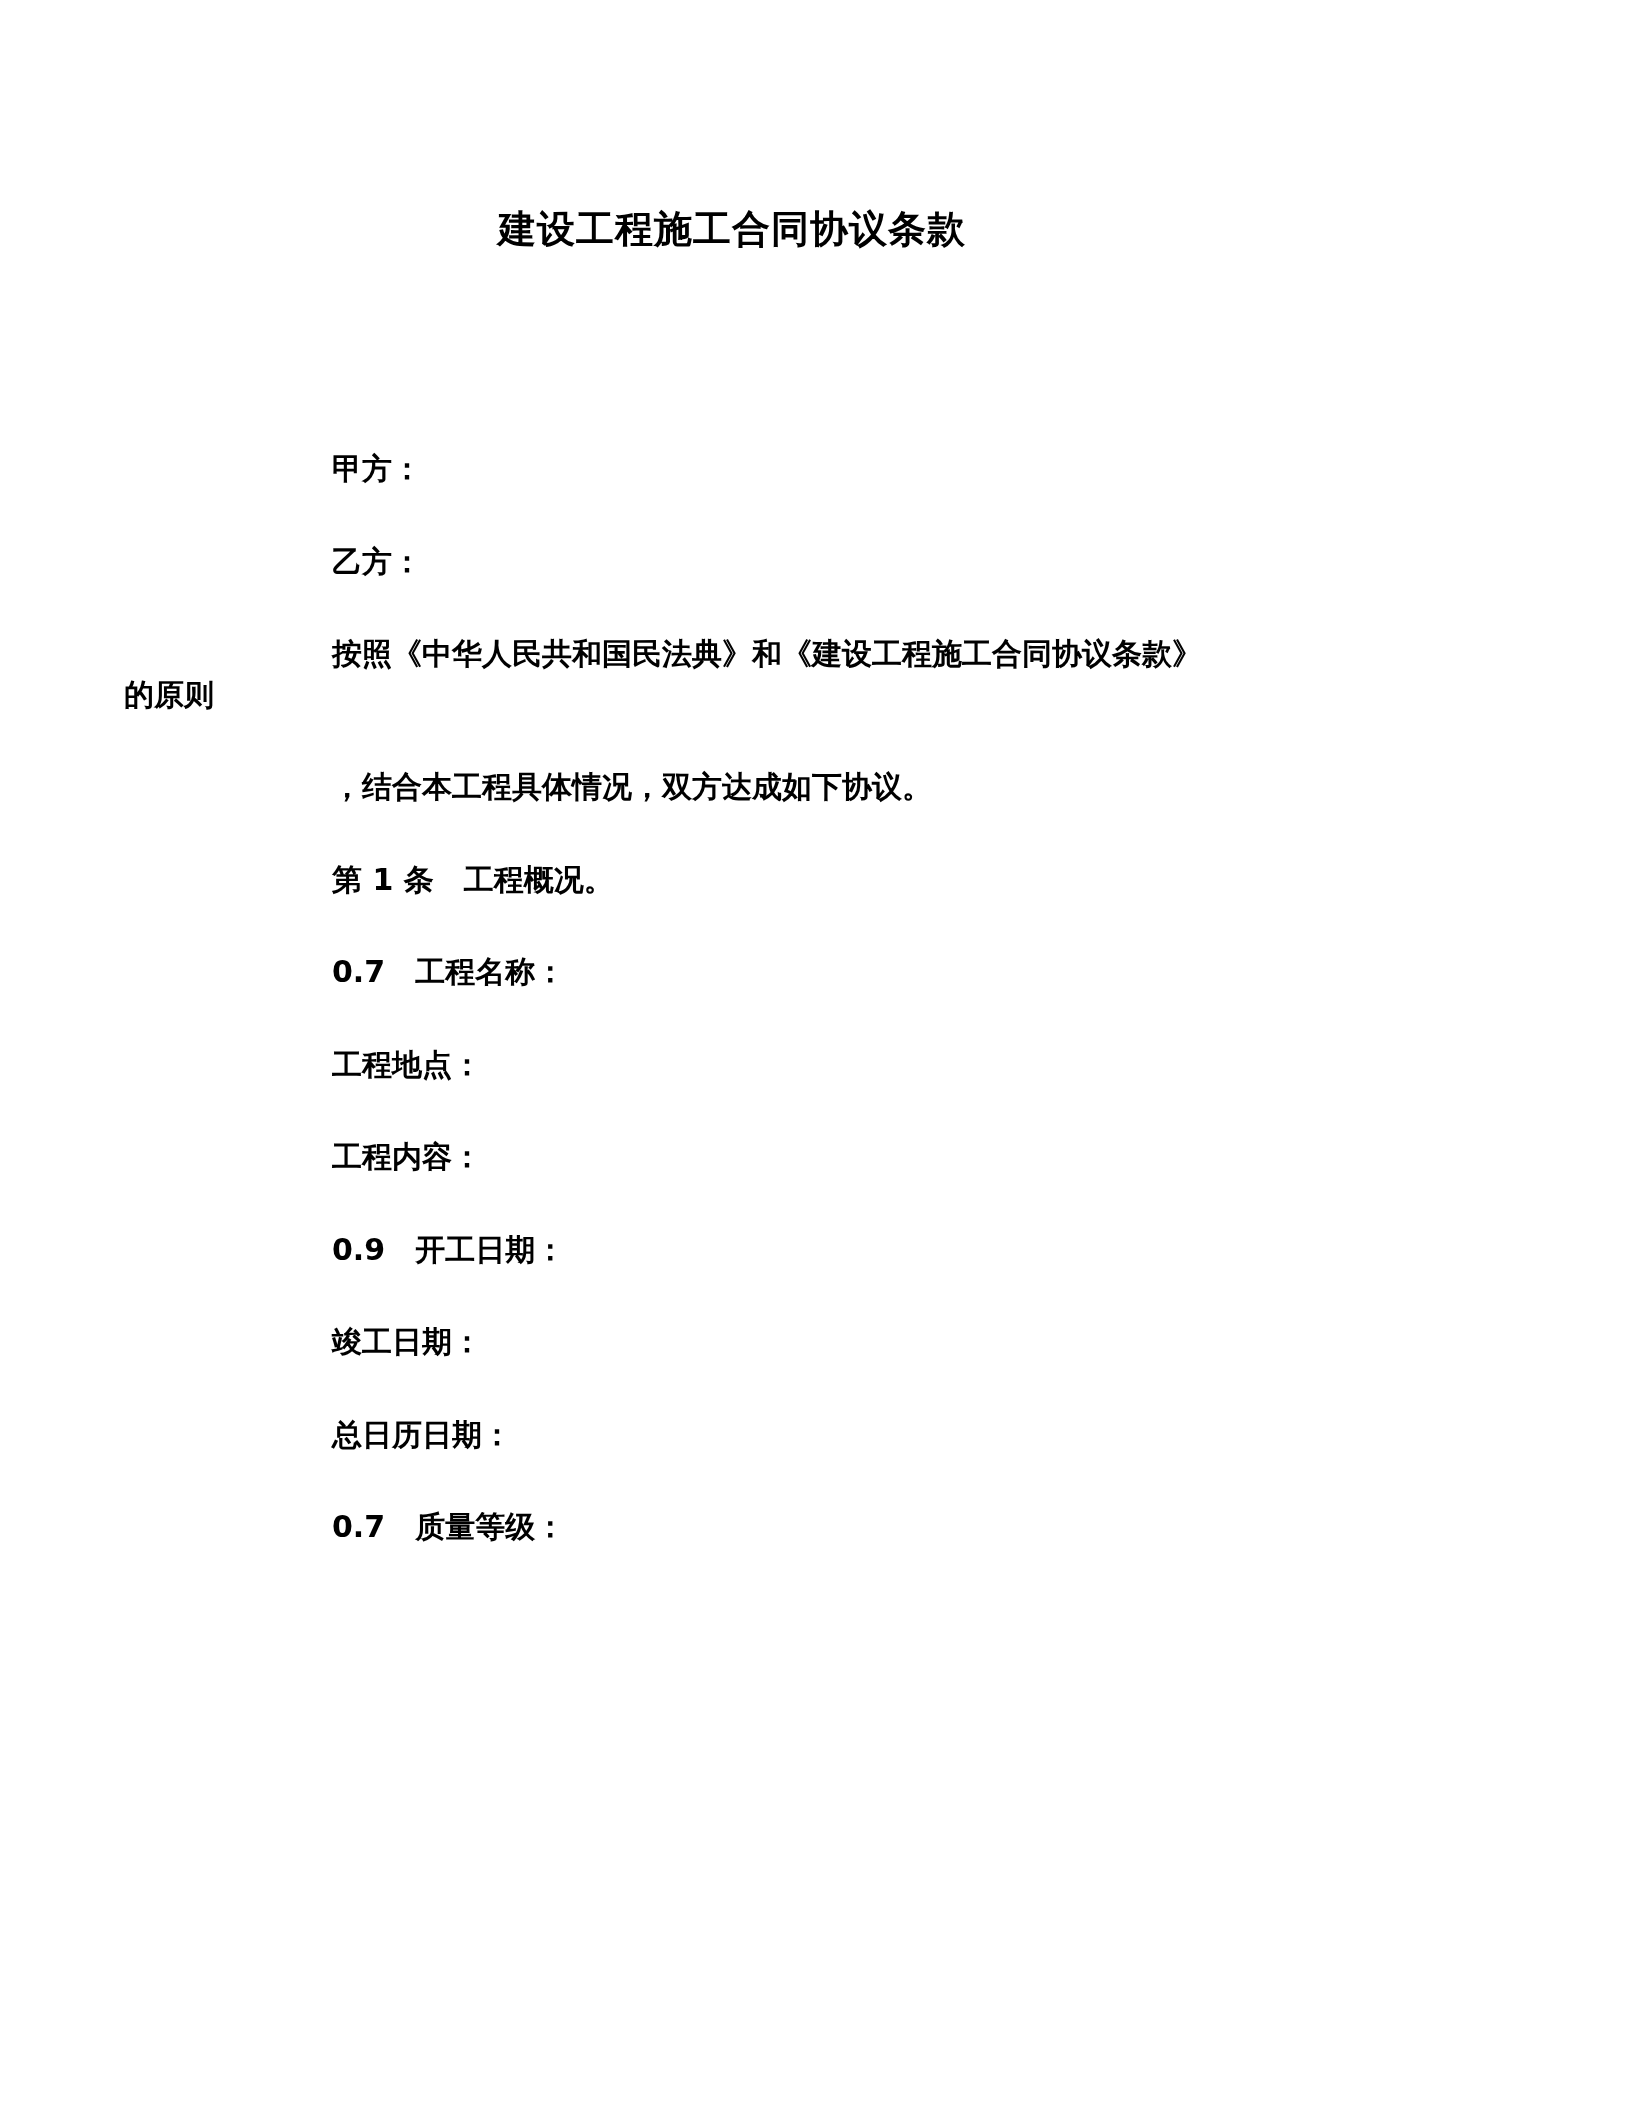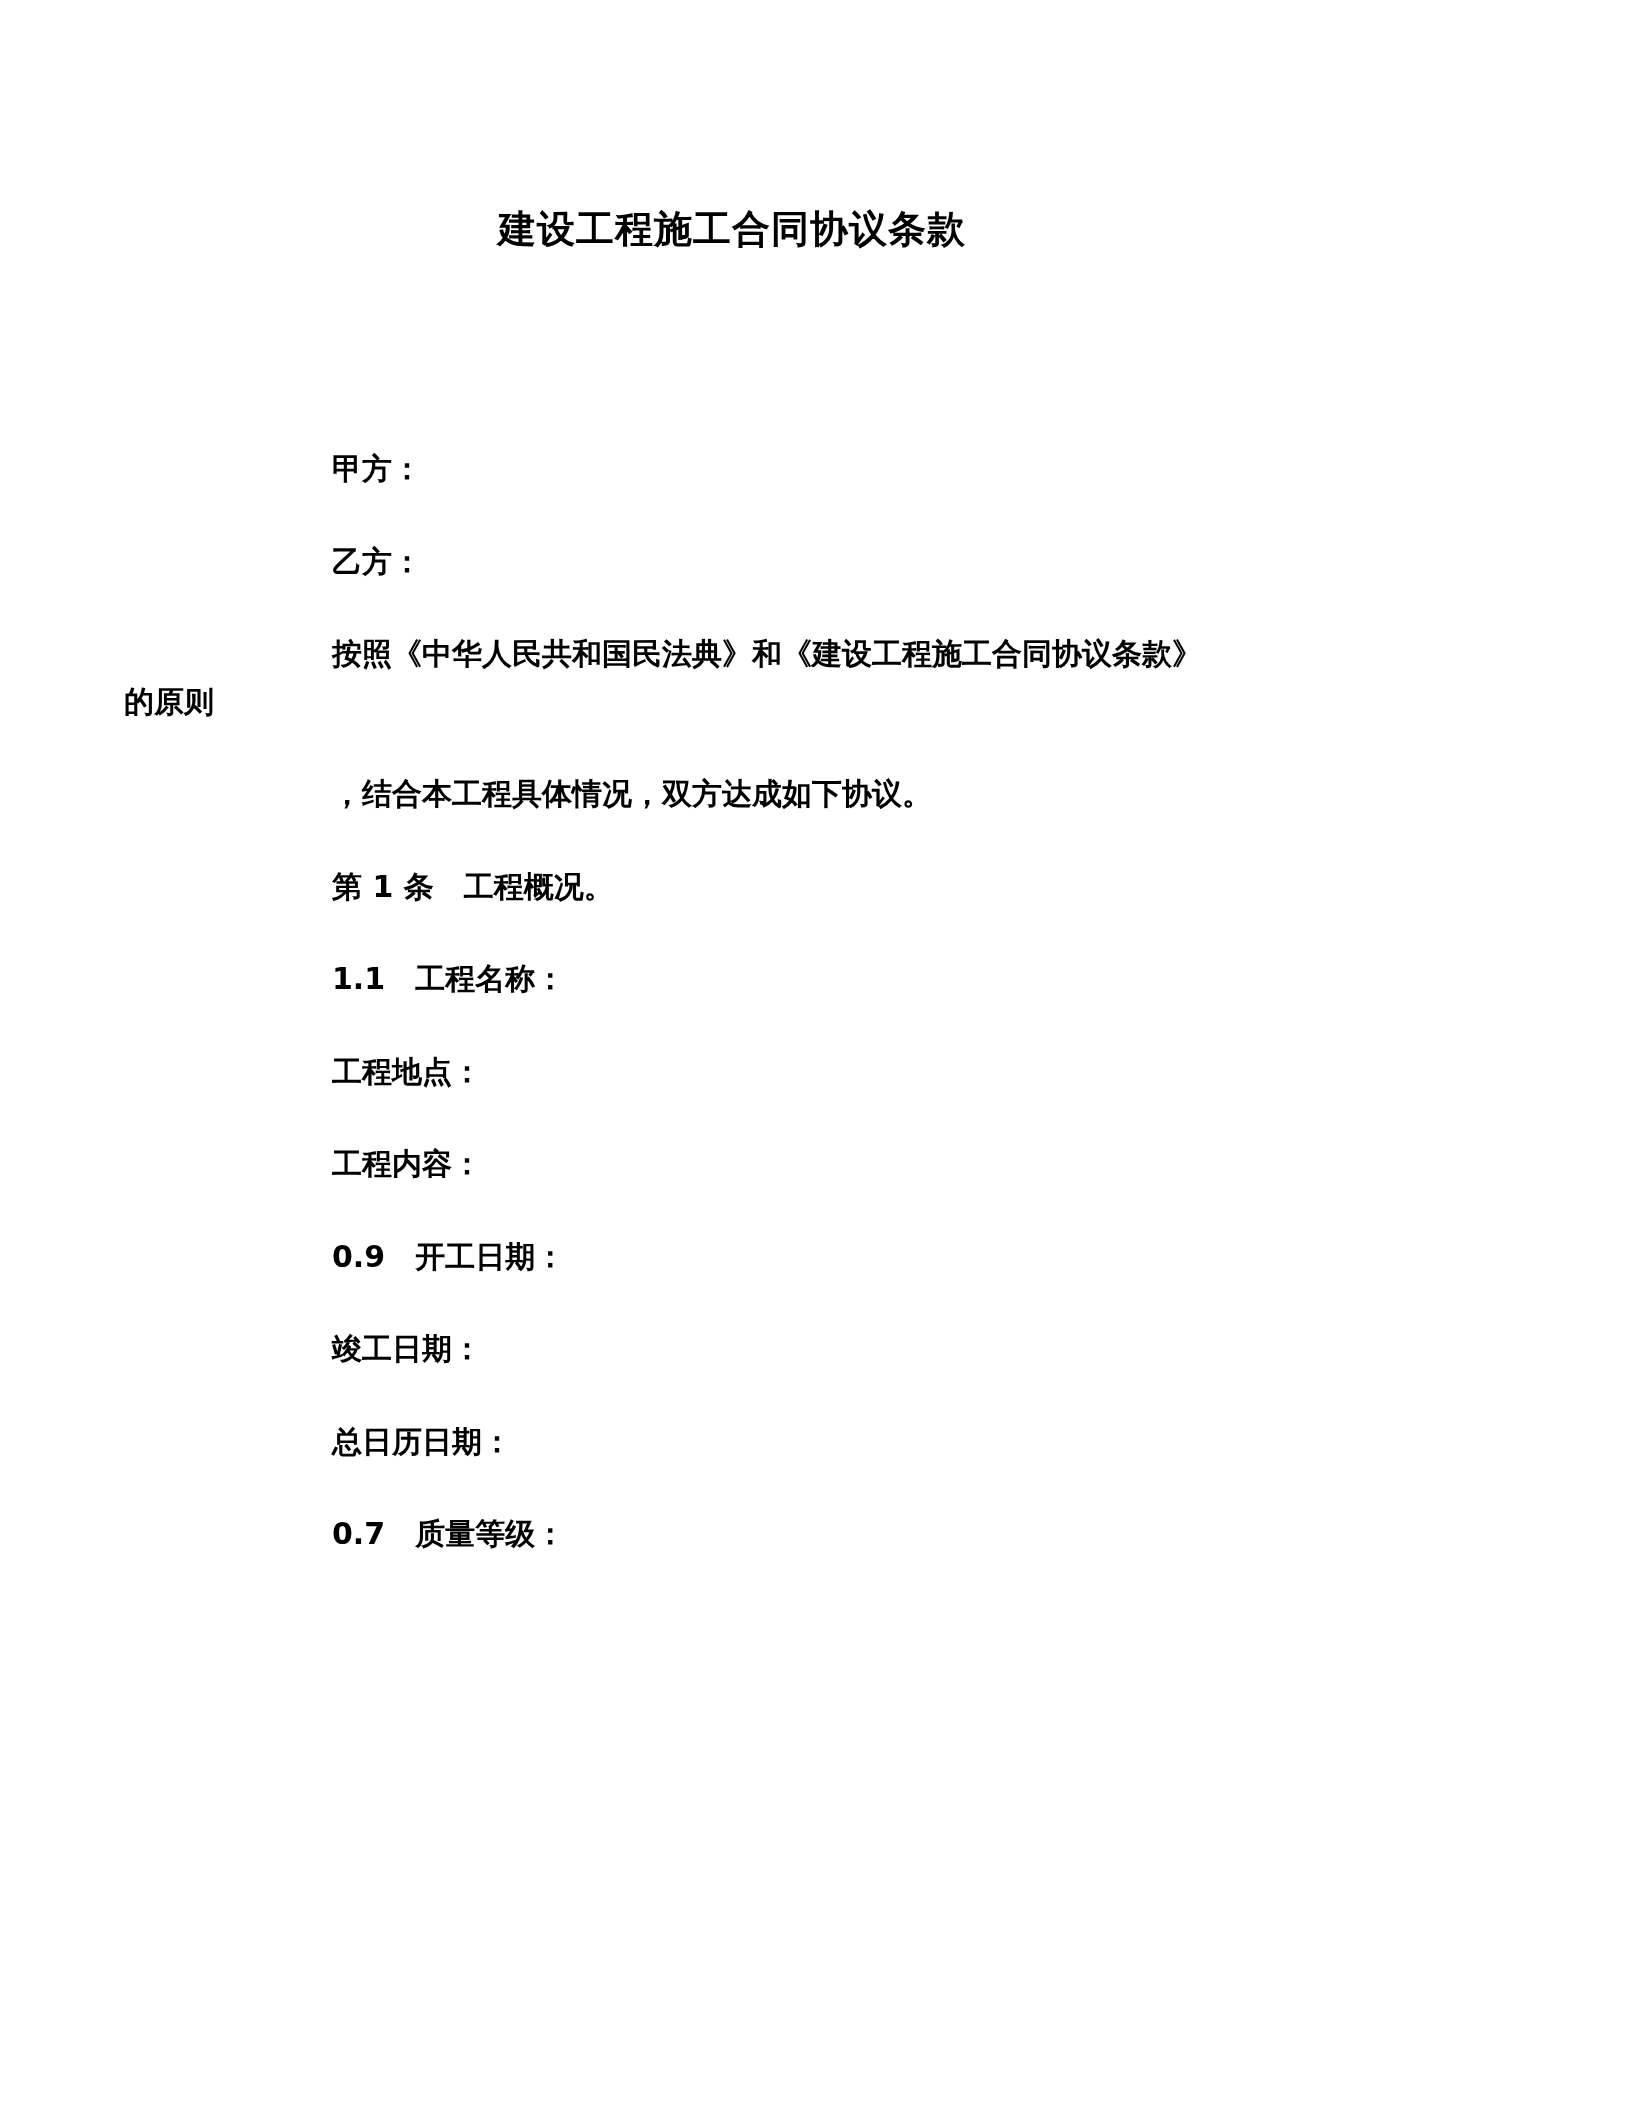--- a/index.html
+++ b/index.html
@@ -58,27 +58,27 @@
   <h1 class="doc-title">建设工程施工合同协议条款</h1>
 
   <div class="body-block">
 
     <p class="para indent">甲方：</p>
 
     <p class="para indent">乙方：</p>
 
     <p class="para indent" style="margin-bottom:0;">按照《中华人民共和国民法典》和《建设工程施工合同协议条款》</p>
 
-    <p class="para noindent" style="padding-left:0; margin-left:-104px;margin-top:7px;">的原则</p>
+    <p class="para noindent" style="padding-left:0; margin-left:-104px;">的原则</p>
 
     <p class="para indent">，结合本工程具体情况，双方达成如下协议。</p>
 
     <p class="para indent">第 1 条　工程概况。</p>
 
-    <p class="para indent">1.1　工程名称：</p>
+    <p class="para indent">0.7　工程名称：</p>
 
     <p class="para indent">工程地点：</p>
 
     <p class="para indent">工程内容：</p>
 
 
     <p class="para indent">0.9　开工日期：</p>
 
     <p class="para indent">竣工日期：</p>
 

